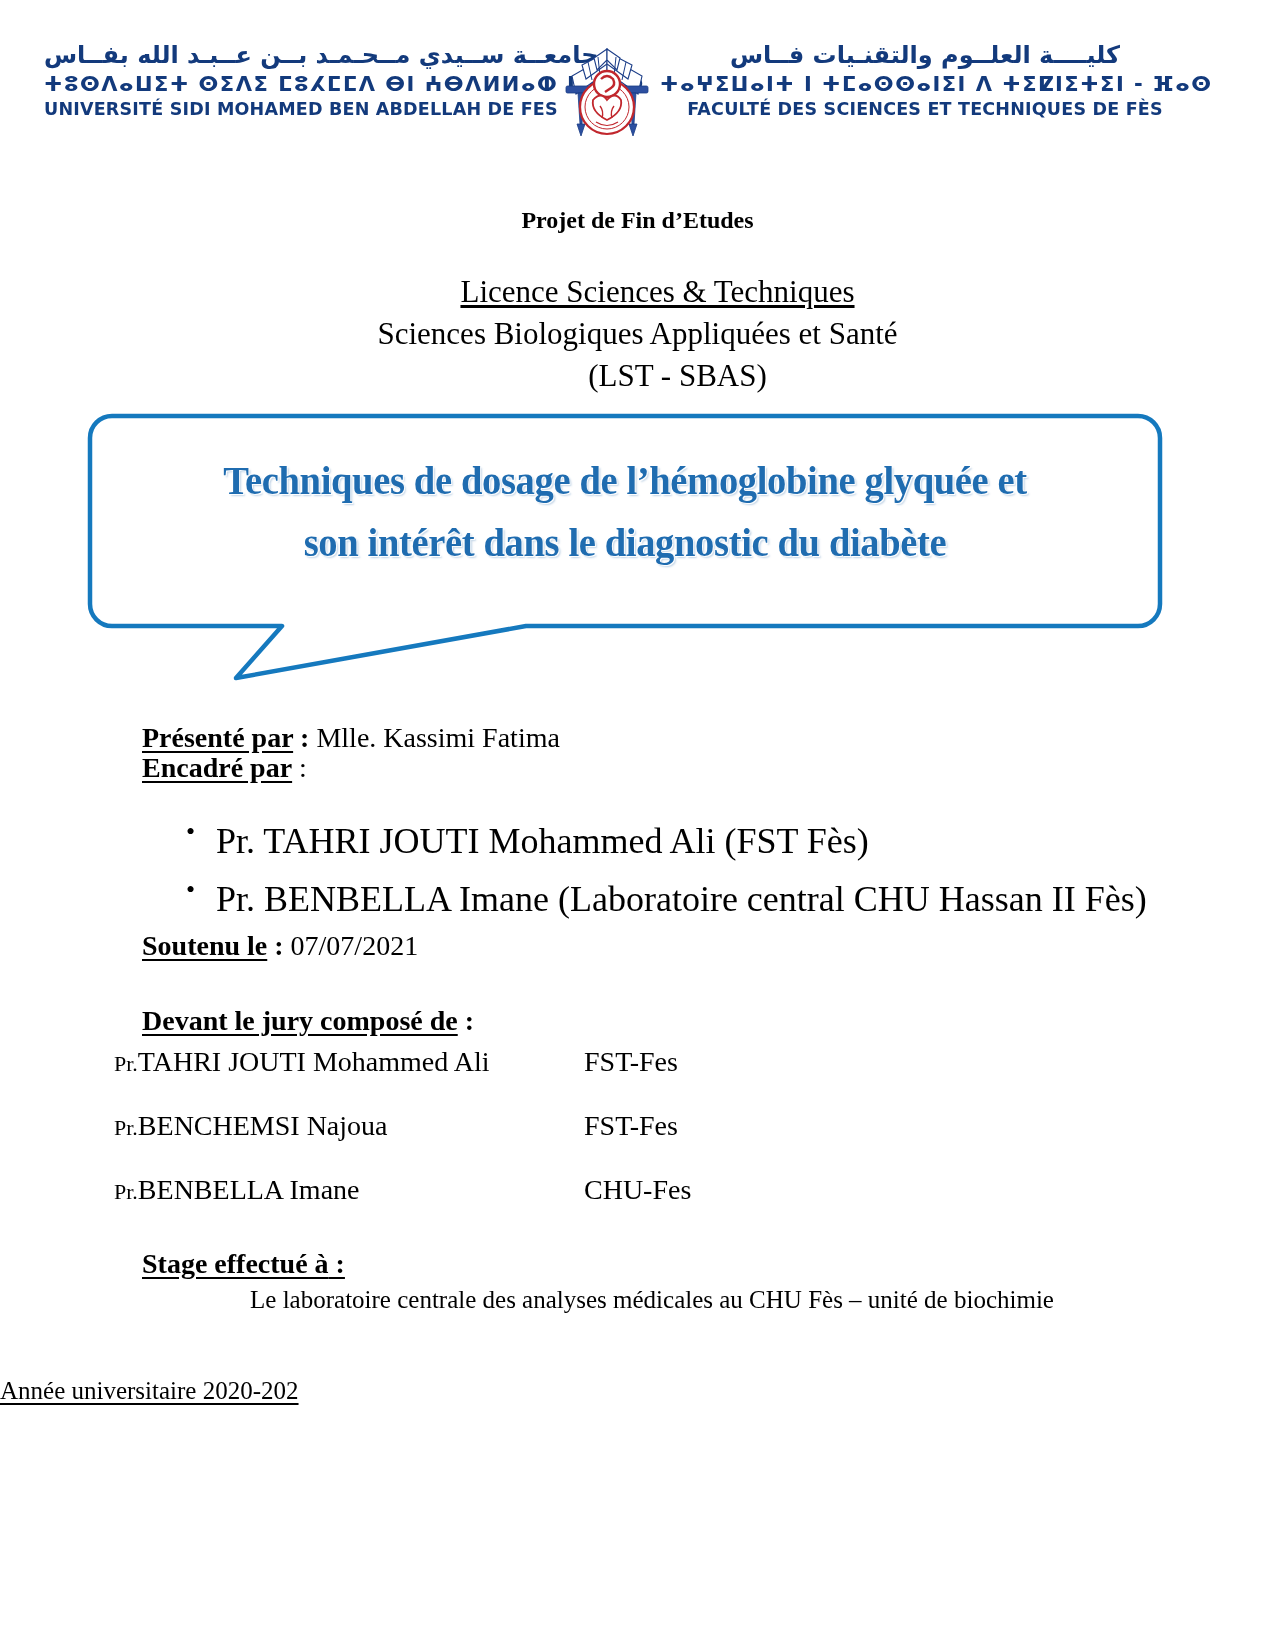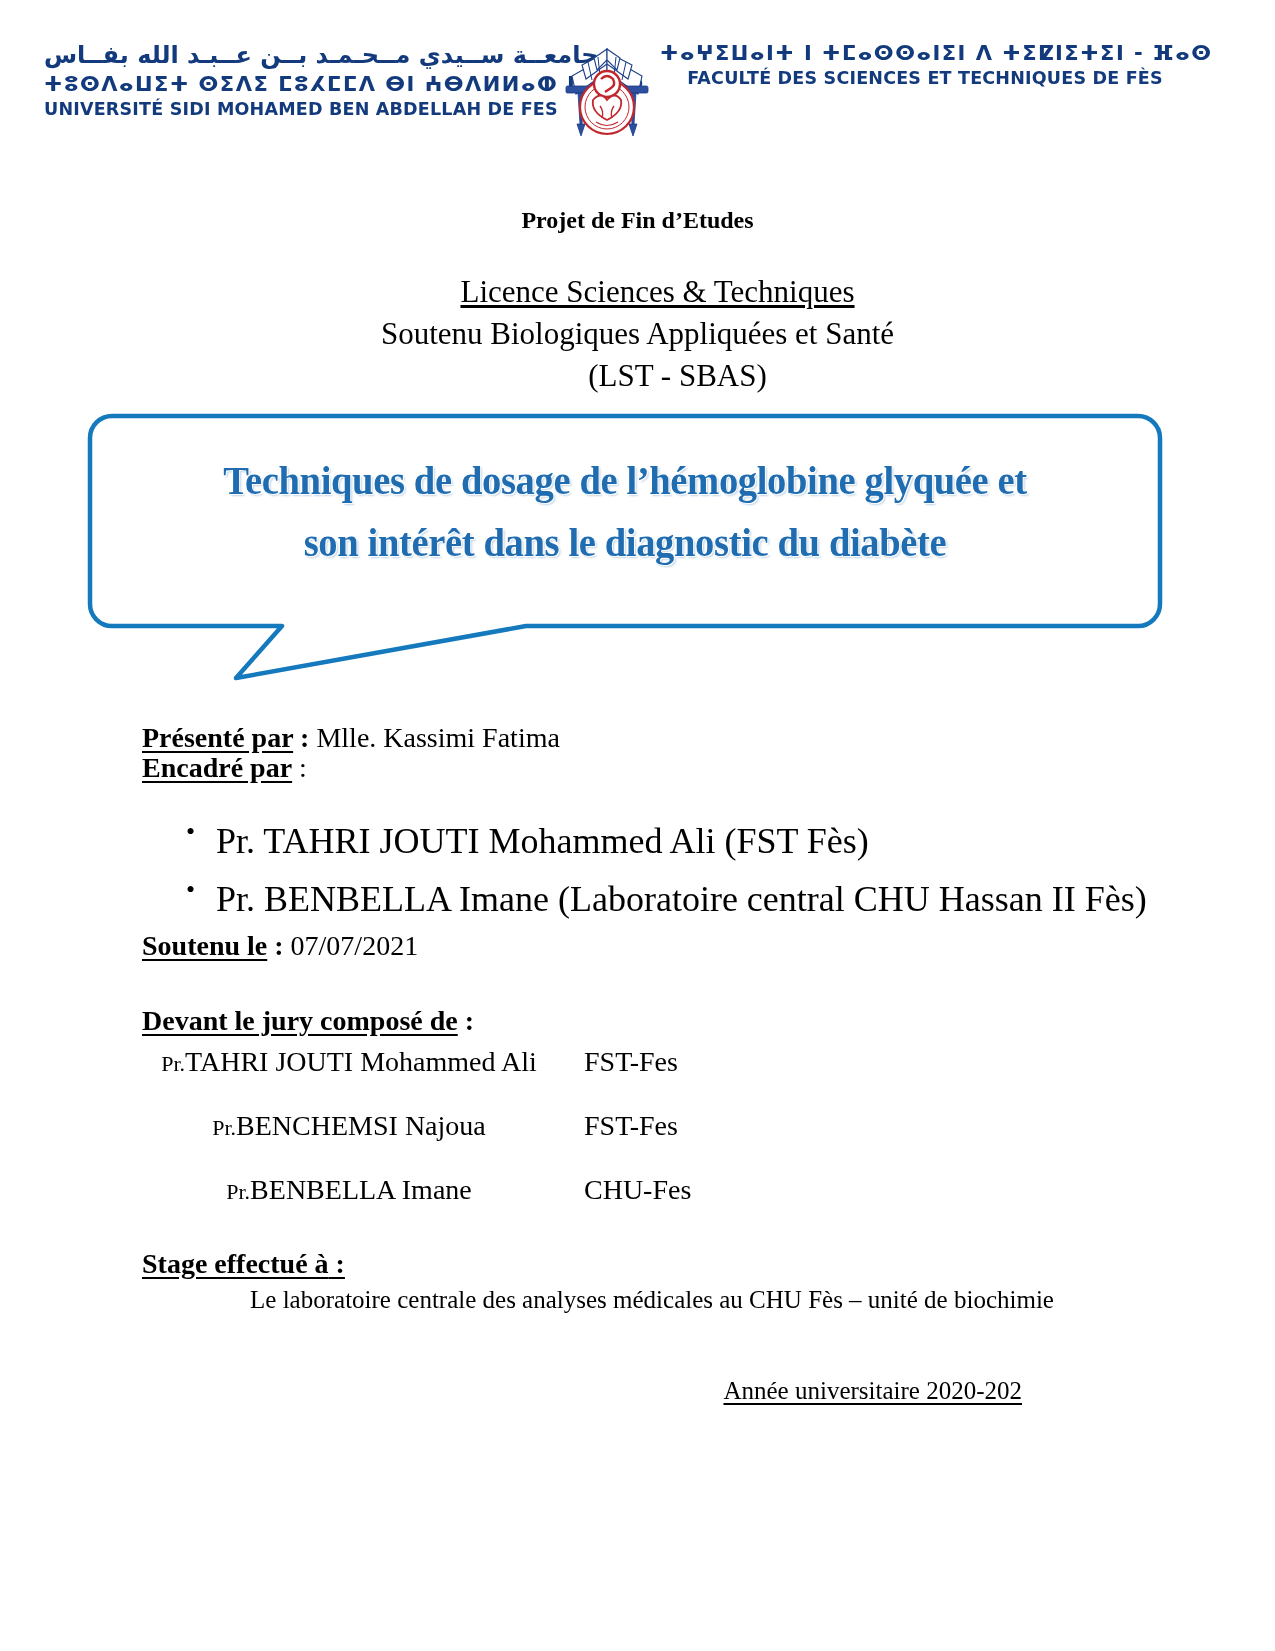--- a/index.html
+++ b/index.html
@@ -144,41 +144,41 @@
     left: 114px;
     top: 1046px;
     border-collapse: collapse;
     font-size: 28px;
   }
   .jury-table td {
     padding: 0 0 32px 0;
     vertical-align: baseline;
     white-space: nowrap;
   }
-  .jury-table td.name { width: 470px; text-align: center; }
+  .jury-table td.name { width: 470px; }
   .jury-pr { font-size: 22px; }
 
   .f-stage { left: 142px; top: 1248px; }
 
   .stage-text {
     position: absolute;
     left: 232px;
     top: 1282px;
     width: 840px;
     text-align: center;
     font-size: 25px;
     line-height: 1.42;
   }
 
   .annee {
     position: absolute;
     left: 0;
     top: 1377px;
     width: 1022px;
-    text-align: right;
+    text-align: left;
     font-size: 25px;
   }
   .annee span {
     text-decoration: underline;
     text-underline-offset: 4px;
   }
 </style>
 </head>
 <body>
 
@@ -224,31 +224,32 @@
       <circle cx="59" cy="75" r="22" fill="none" stroke="#C1272D" stroke-width="1"></circle>
       <circle cx="59" cy="52" r="13" fill="#ffffff" stroke="#C1272D" stroke-width="2.4"></circle>
       <path d="M53 47 q6 -6 12 0 q3 6 -2 9 l-6 4" fill="none" stroke="#C1272D" stroke-width="2.4"></path>
       <path d="M45 68 q8 -9 14 0 q8 -9 14 0 q2 12 -14 20 q-16 -8 -14 -20 Z" fill="#ffffff" stroke="#C1272D" stroke-width="1.8"></path>
       <path d="M52 74 q4 5 2 12 M66 74 q-4 5 -2 12" fill="none" stroke="#C1272D" stroke-width="1.4"></path>
       <path d="M48 90 q11 7 22 0" fill="none" stroke="#C1272D" stroke-width="1.2"></path>
     </svg>
   </div>
 
   <div class="hdr-block hdr-right">
+    <div class="hdr-ar">كليــــة العلــوم والتقنـيات فــاس</div>
     <div class="hdr-tif">ⵜⴰⵖⵉⵡⴰⵏⵜ ⵏ ⵜⵎⴰⵙⵙⴰⵏⵉⵏ ⴷ ⵜⵉⵇⵏⵉⵜⵉⵏ - ⴼⴰⵙ</div>
     <div class="hdr-fr">FACULTÉ DES SCIENCES ET TECHNIQUES DE FÈS</div>
   </div>
 </div>
 
 <div class="pfe">Projet de Fin d’Etudes</div>
 
 <div class="deg deg-1">
   <span class="u">Licence Sciences &amp; Techniques</span>
 </div>
-<div class="deg deg-2">Soutenu Biologiques Appliquées et Santé</div>
+<div class="deg deg-2">Sciences Biologiques Appliquées et Santé</div>
 <div class="deg deg-3">(LST - SBAS)</div>
 
 <div class="bubble-wrap">
   <svg class="bubble-svg" width="1078" height="275" viewBox="0 0 1078 275" xmlns="http://www.w3.org/2000/svg">
     <path d="M26 4 H1052 A22 22 0 0 1 1074 26 V192 A22 22 0 0 1 1052 214
              H440 L150 266 L196 214 H26 A22 22 0 0 1 4 192 V26 A22 22 0 0 1 26 4 Z" fill="#ffffff" stroke="#1579BE" stroke-width="4.5" stroke-linejoin="round"></path>
   </svg>
   <div class="bubble-title">
     <div>Techniques de dosage de l’hémoglobine glyquée et</div>
     <div>son intérêt dans le diagnostic du diabète</div>

